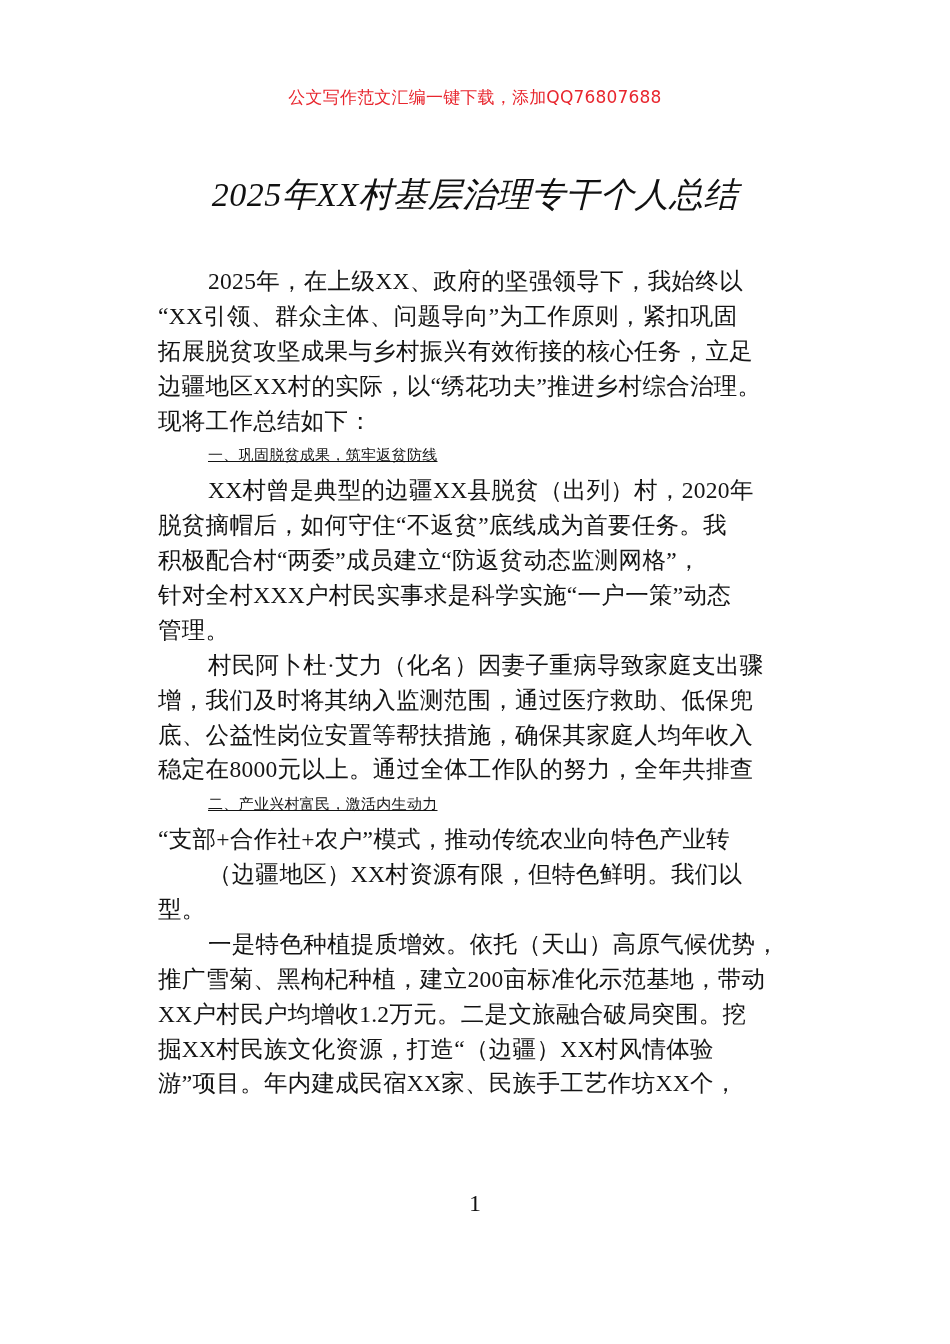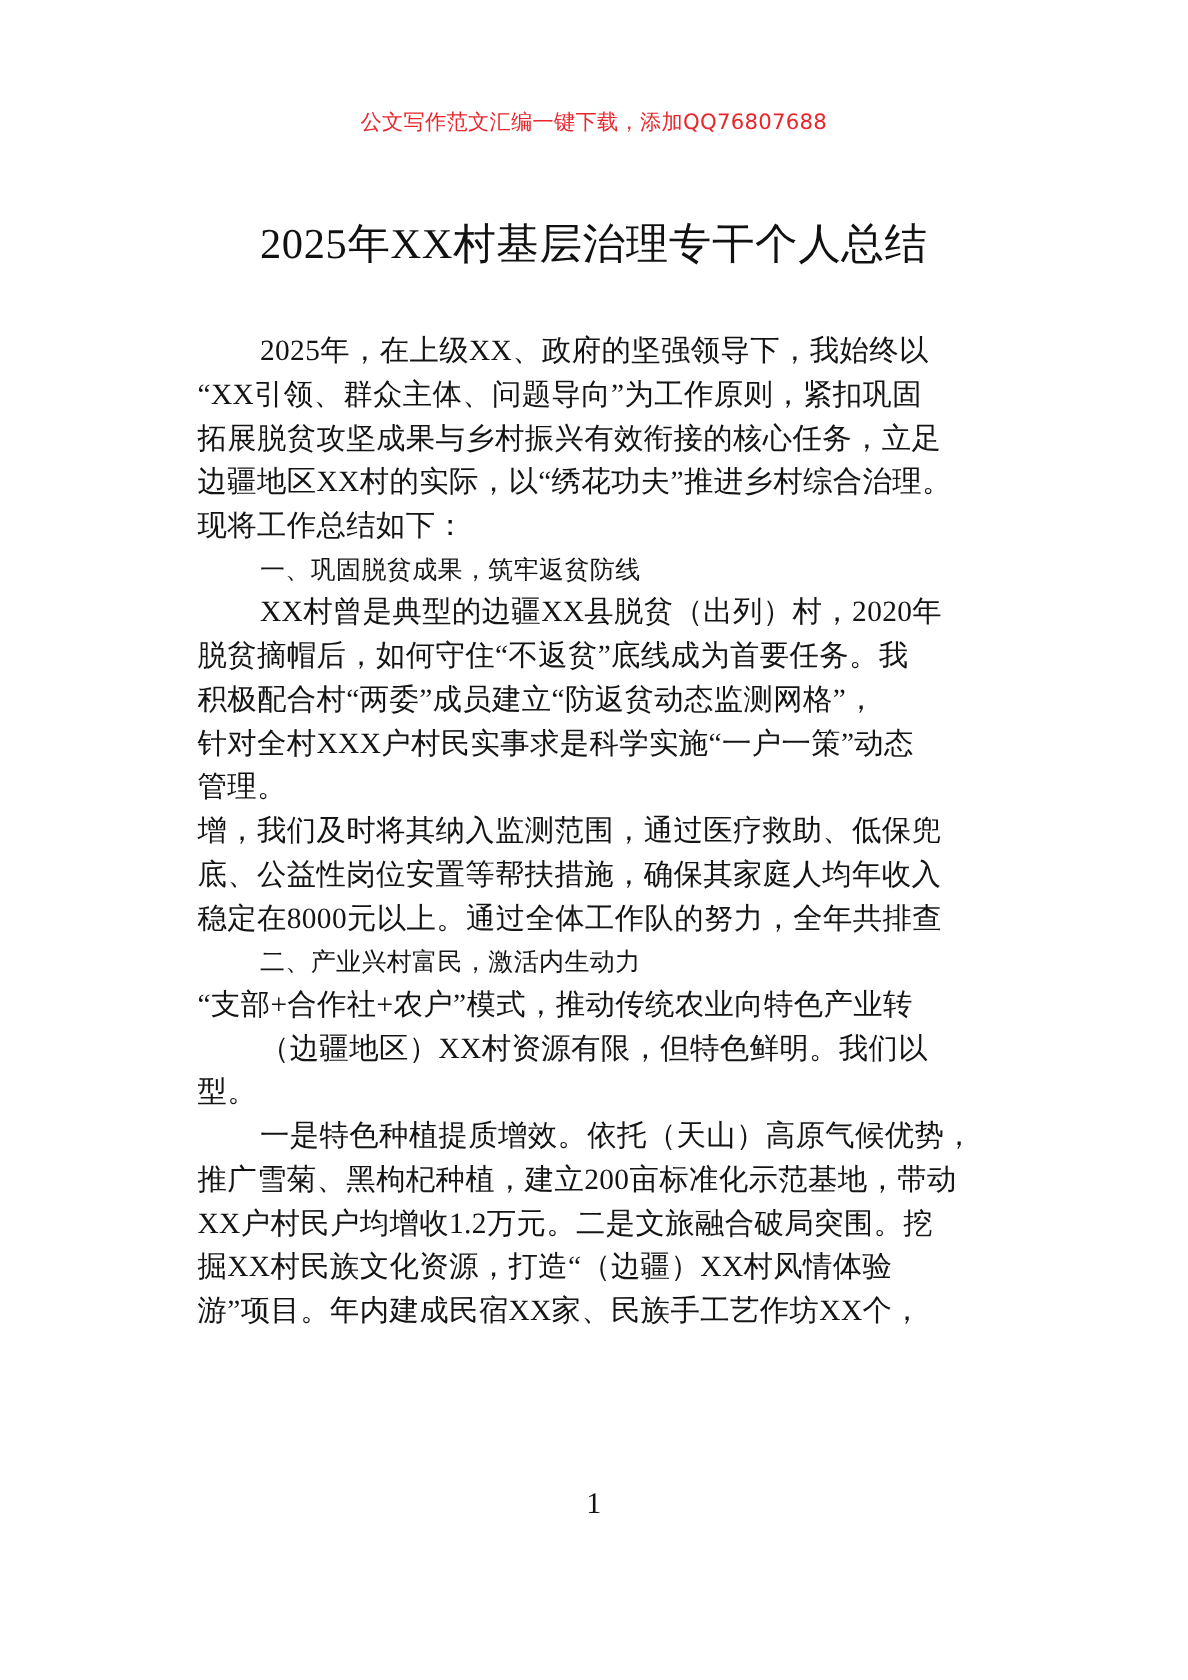--- a/index.html
+++ b/index.html
@@ -37,41 +37,43 @@
     .doc-title {
       position: absolute;
       top: 172px;
       left: 0;
       width: 950px;
       text-align: center;
       font-size: 34px;
       color: #111;
       font-family: "Liberation Serif", "DejaVu Serif", serif;
       letter-spacing: 0.5px;
+      font-style: italic;
     }
     .body-lines {
       position: absolute;
       top: 264px;
       left: 158px;
       width: 690px;
     }
     .line {
       height: 34.9px;
       line-height: 34.9px;
       font-size: 23.5px;
       white-space: nowrap;
       font-family: "Liberation Serif", "DejaVu Sans", serif;
       color: #141414;
       letter-spacing: 0.3px;
     }
     .line.indent { padding-left: 50px; }
     .line.heading {
       padding-left: 50px;
       font-family: "DejaVu Sans", "Liberation Sans", sans-serif;
-      font-size: 20px;
+      font-size: 15px;
+      text-decoration: underline;
     }
     .page-number {
       position: absolute;
       top: 1190px;
       left: 0;
       width: 950px;
       text-align: center;
       font-size: 24px;
       font-family: "Liberation Serif", "DejaVu Serif", serif;
       color: #111;
@@ -89,20 +91,21 @@
       <div class="line">“XX引领、群众主体、问题导向”为工作原则，紧扣巩固</div>
       <div class="line">拓展脱贫攻坚成果与乡村振兴有效衔接的核心任务，立足</div>
       <div class="line">边疆地区XX村的实际，以“绣花功夫”推进乡村综合治理。</div>
       <div class="line">现将工作总结如下：</div>
       <div class="line heading">一、巩固脱贫成果，筑牢返贫防线</div>
       <div class="line indent">XX村曾是典型的边疆XX县脱贫（出列）村，2020年</div>
       <div class="line">脱贫摘帽后，如何守住“不返贫”底线成为首要任务。我</div>
       <div class="line">积极配合村“两委”成员建立“防返贫动态监测网格”，</div>
       <div class="line">针对全村XXX户村民实事求是科学实施“一户一策”动态</div>
       <div class="line">管理。</div>
+      <div class="line indent">村民阿卜杜·艾力（化名）因妻子重病导致家庭支出骤</div>
       <div class="line">增，我们及时将其纳入监测范围，通过医疗救助、低保兜</div>
       <div class="line">底、公益性岗位安置等帮扶措施，确保其家庭人均年收入</div>
       <div class="line">稳定在8000元以上。通过全体工作队的努力，全年共排查</div>
       <div class="line heading">二、产业兴村富民，激活内生动力</div>
       <div class="line">“支部+合作社+农户”模式，推动传统农业向特色产业转</div>
       <div class="line indent">（边疆地区）XX村资源有限，但特色鲜明。我们以</div>
       <div class="line">型。</div>
       <div class="line indent">一是特色种植提质增效。依托（天山）高原气候优势，</div>
       <div class="line">推广雪菊、黑枸杞种植，建立200亩标准化示范基地，带动</div>
       <div class="line">XX户村民户均增收1.2万元。二是文旅融合破局突围。挖</div>

